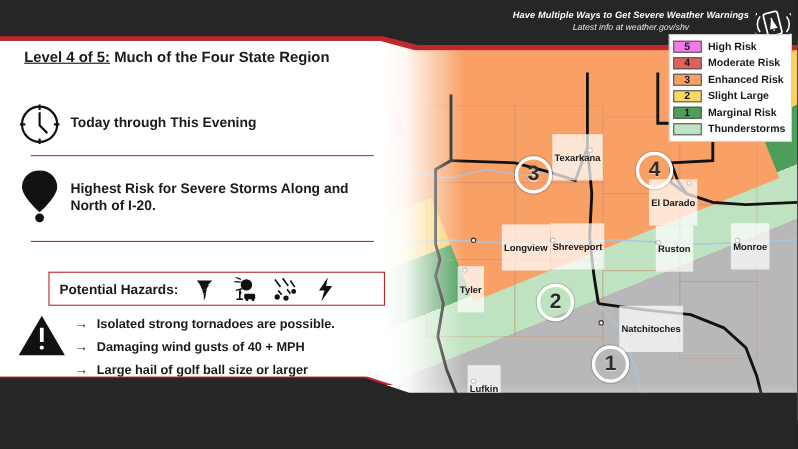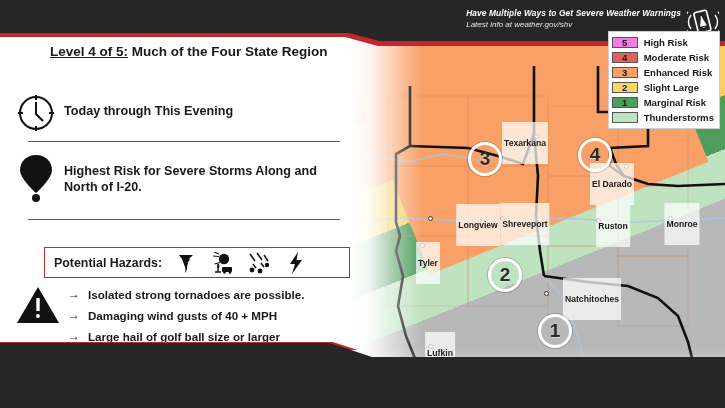--- a/index.html
+++ b/index.html
@@ -76,26 +76,25 @@
   }
   #title {
     position: absolute; left: 22px; top: 2px;
     font-size: 22.5px; font-weight: bold; color: #fff;
     letter-spacing: -0.2px;
   }
   #subtitle {
     position: absolute; left: 22px; top: 44px;
     font-size: 13.5px; font-weight: bold; color: #1a1a1a;
     z-index: 45;
-    margin-left: 28px;
   }
   #subtitle .lvl { text-decoration: underline; }
   #promo {
     position: absolute; right: 44px; top: 8px;
-    text-align: left; color: #fff; z-index: 45;
+    text-align: center; color: #fff; z-index: 45;
   }
   #promo .l1 { font-size: 8.4px; font-weight: bold; font-style: italic; letter-spacing: .1px; }
   #promo .l2 { font-size: 8px; font-style: italic; color:#e6e6e6; margin-top: 2px; }
   #promo-icon {
     position: absolute; right: 6px; top: 6px;
     width: 32px; height: 30px; z-index: 46;
   }
 
   
   #left-panel {

